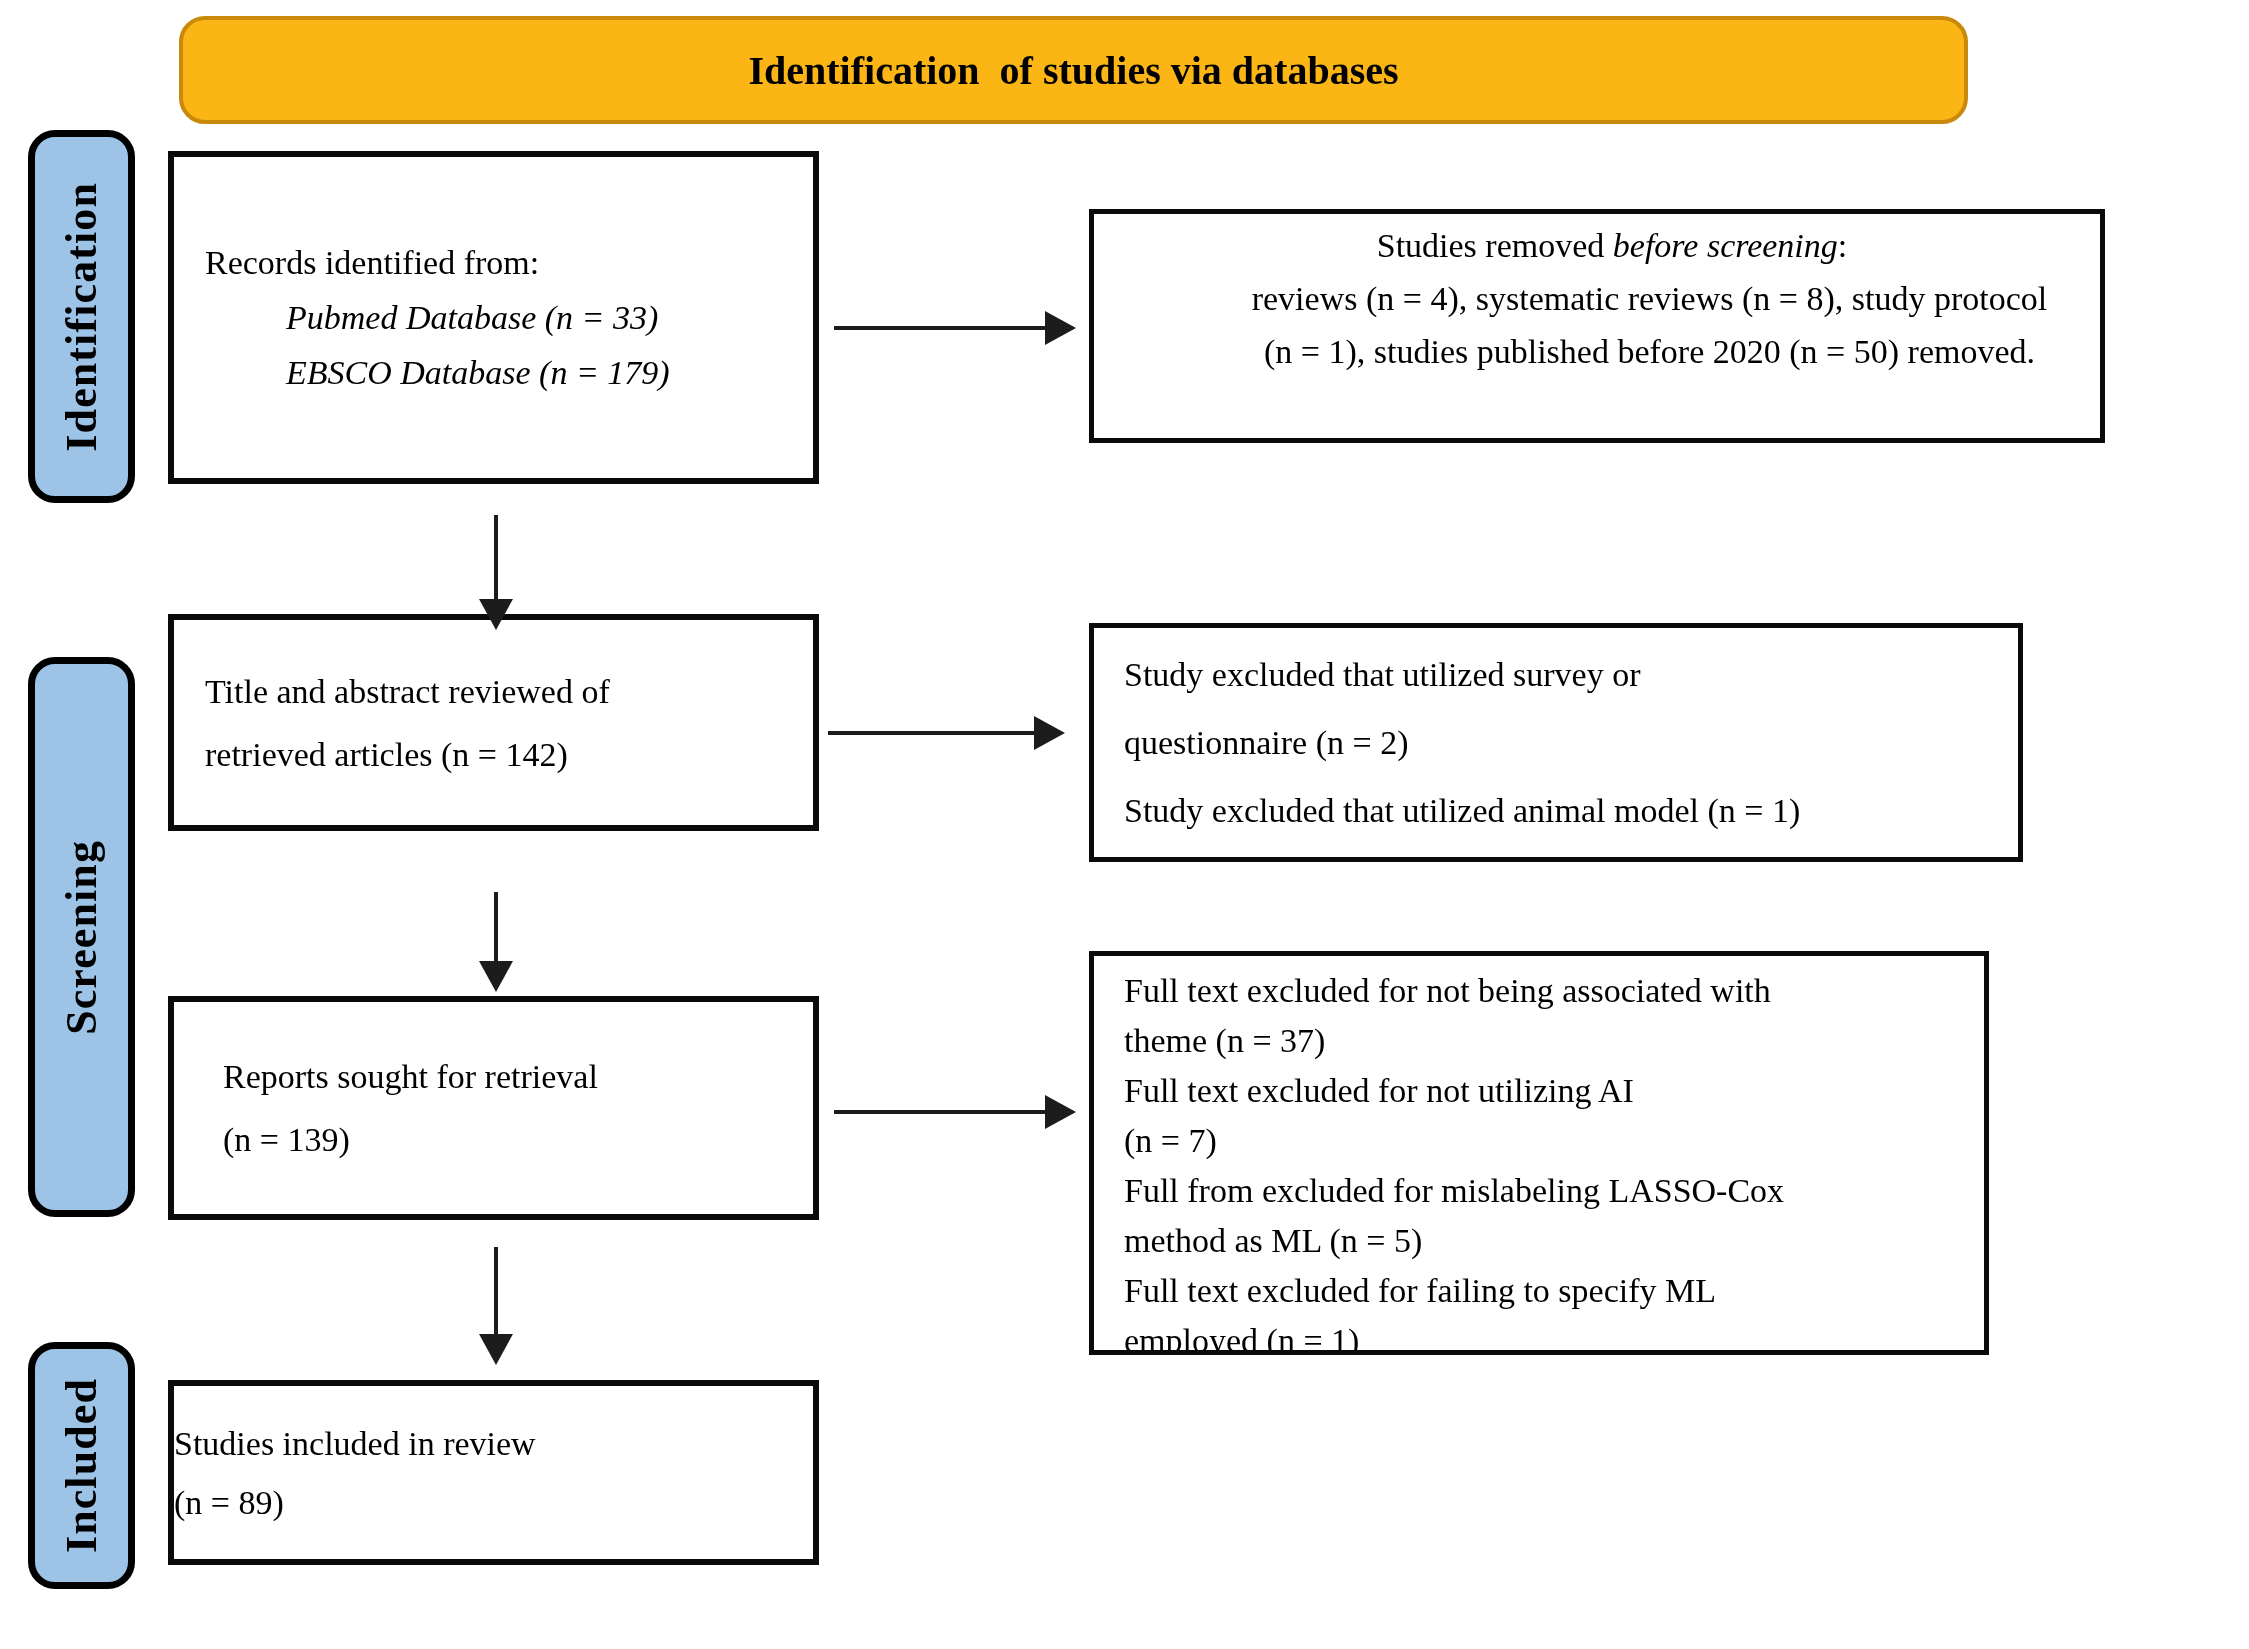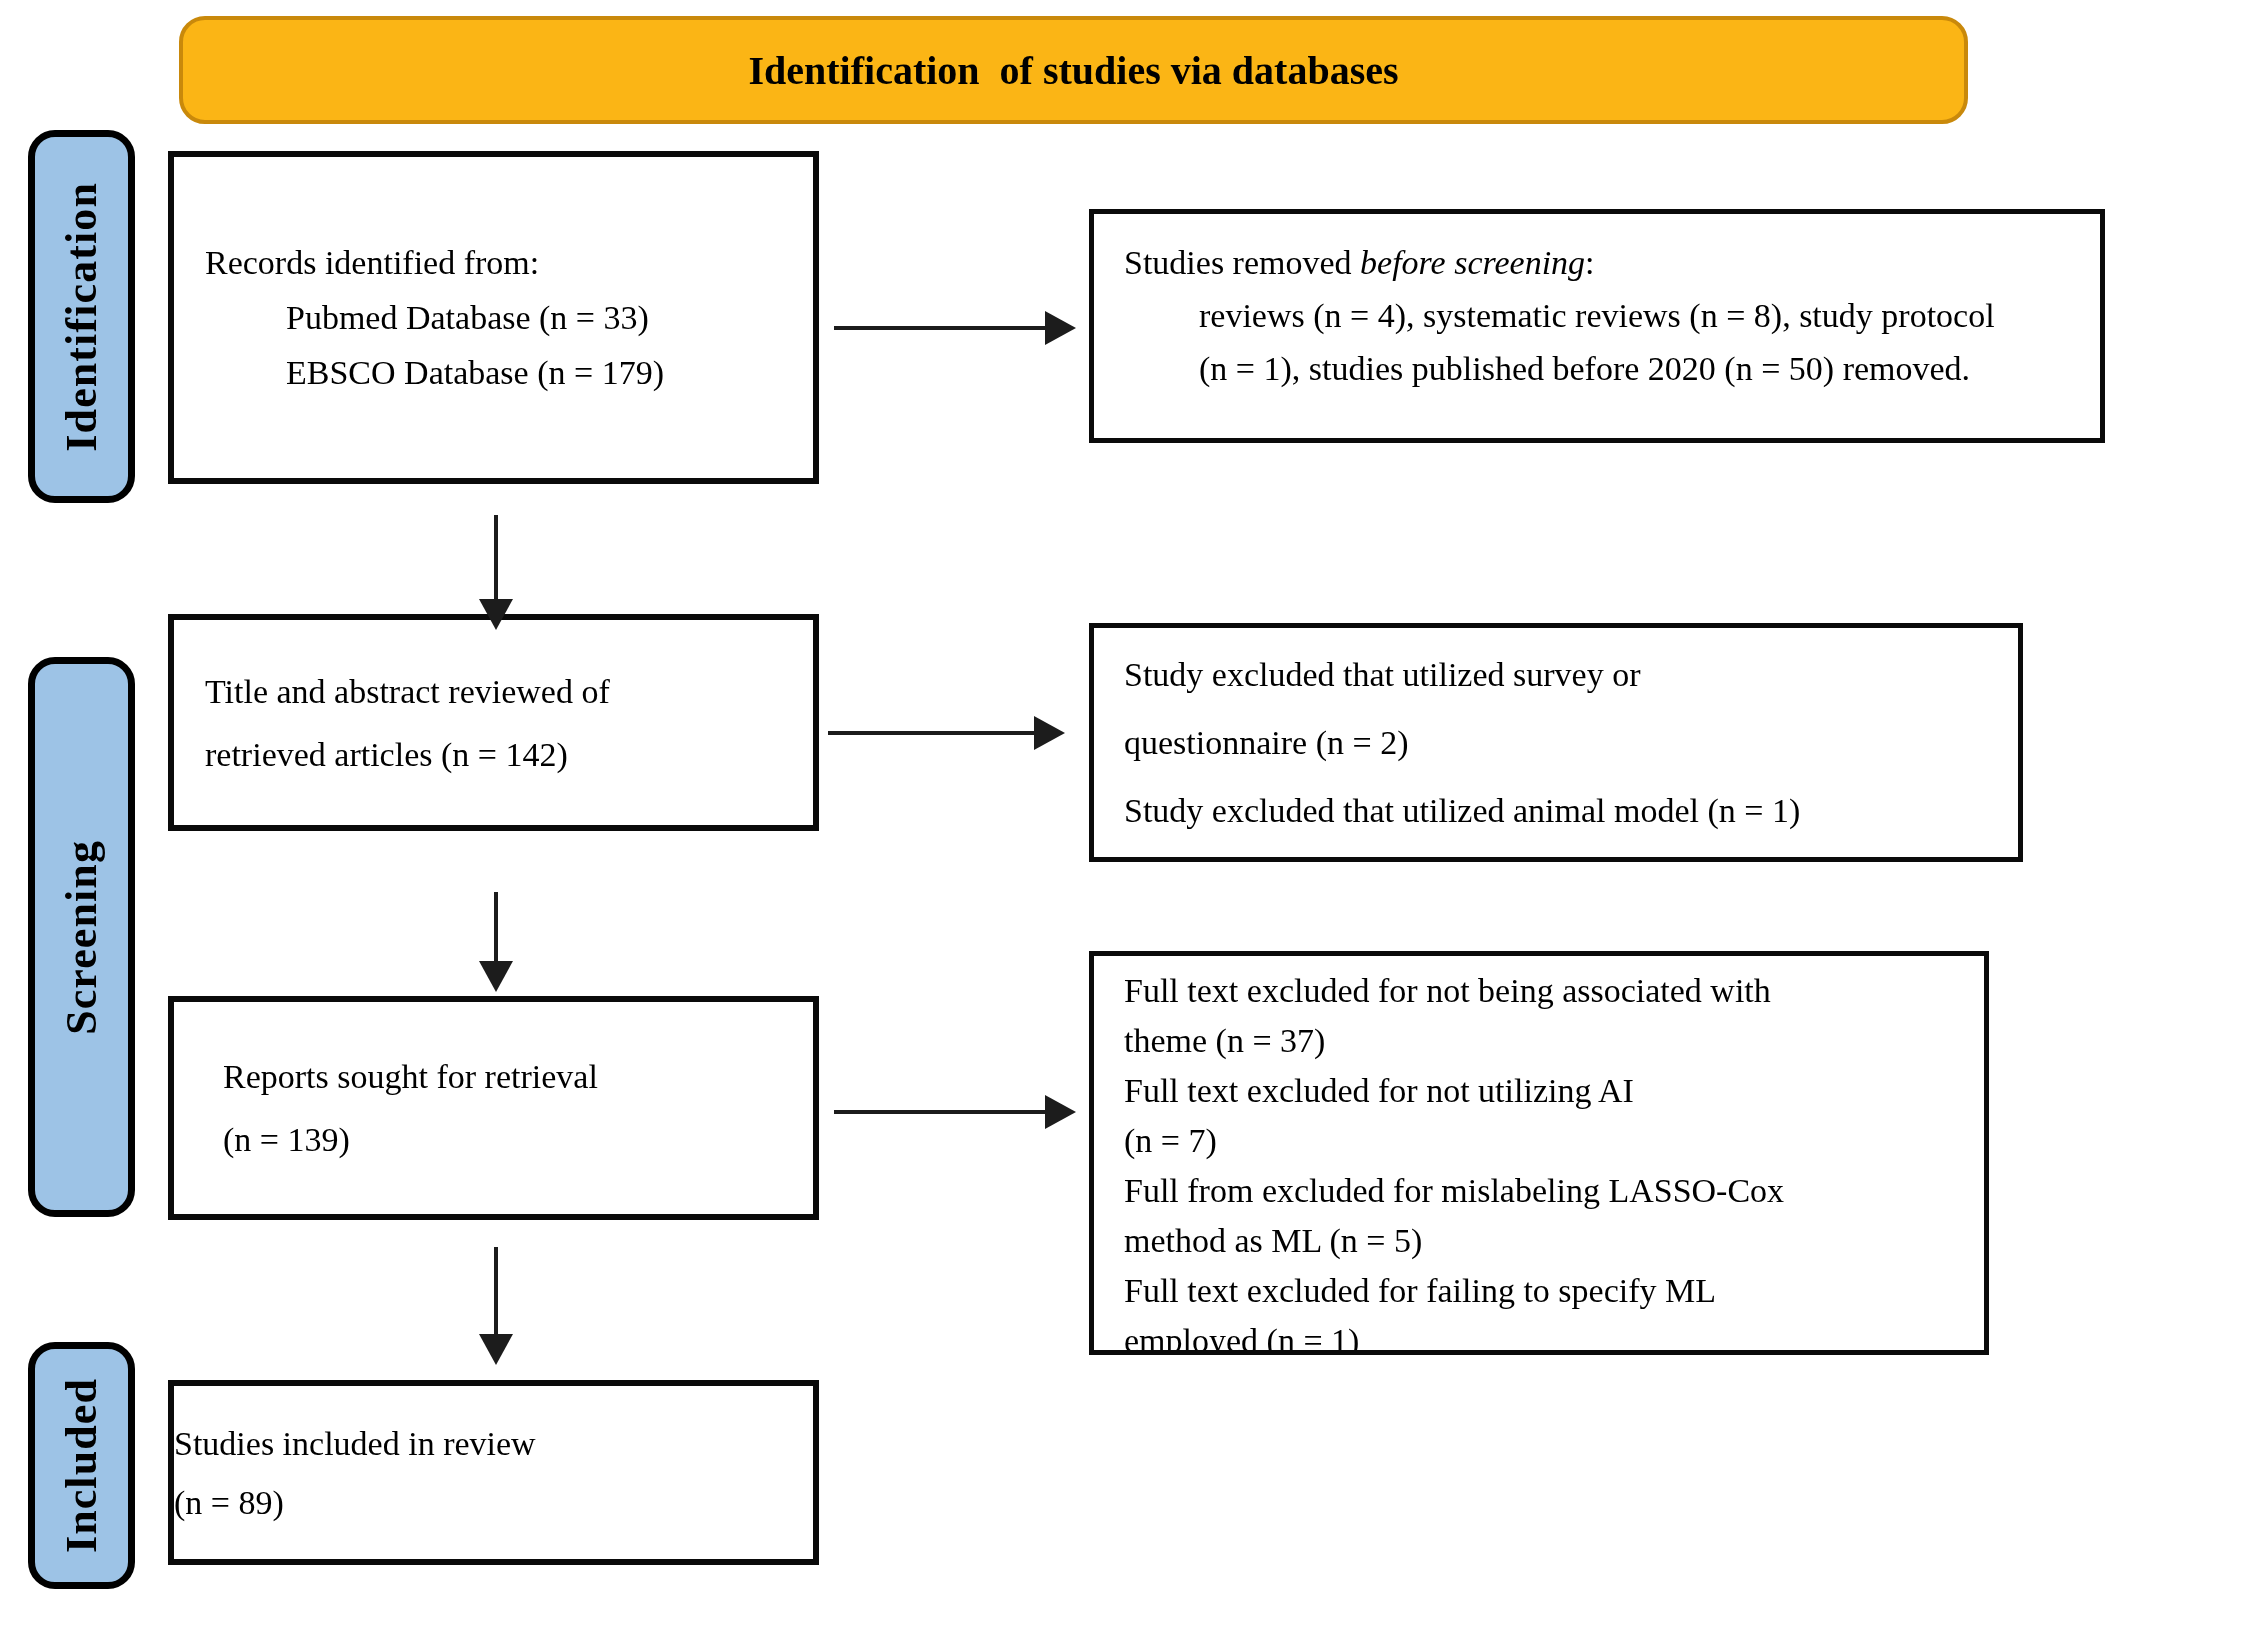--- a/index.html
+++ b/index.html
@@ -50,24 +50,24 @@
     border:6.5px solid #0a0a0a;
     display:flex;flex-direction:column;
     font-size:34px;
   }
   .box .line{white-space:nowrap;}
   .lbox1{left:168px;top:151px;width:651px;height:333px;justify-content:center;padding-left:31px;line-height:55px;}
   .lbox2{left:168px;top:614px;width:651px;height:217px;justify-content:center;padding-left:31px;line-height:63px;}
   .lbox3{left:168px;top:996px;width:651px;height:224px;justify-content:center;padding-left:49px;line-height:63px;}
   .lbox4{left:168px;top:1380px;width:651px;height:185px;justify-content:center;line-height:59px;}
   .rbox{border-width:5.4px;}
-  .rbox1{left:1089px;top:209px;width:1016px;height:234px;padding:22px 0 0 30px;line-height:53px;}
+  .rbox1{left:1089px;top:209px;width:1016px;height:234px;padding:5px 0 0 30px;line-height:53px;align-items:center;}
   .rbox2{left:1089px;top:623px;width:934px;height:239px;justify-content:center;padding-left:30px;line-height:68px;}
   .rbox3{left:1089px;top:951px;width:900px;height:404px;padding:9.8px 0 0 30px;line-height:50px;overflow:hidden;}
-  .indent{padding-left:81px;}
+  .indent{padding-left:81px;font-style:italic;}
   .indent-sm{padding-left:75px;}
   .pre{white-space:pre;}
   .it{font-style:italic;}
   
   .hline{position:absolute;height:4.3px;background:#1C1C1C;}
   .vline{position:absolute;width:4.3px;background:#1C1C1C;}
   .head-right{
     position:absolute;width:0;height:0;
     border-top:17.3px solid transparent;
     border-bottom:17.3px solid transparent;

